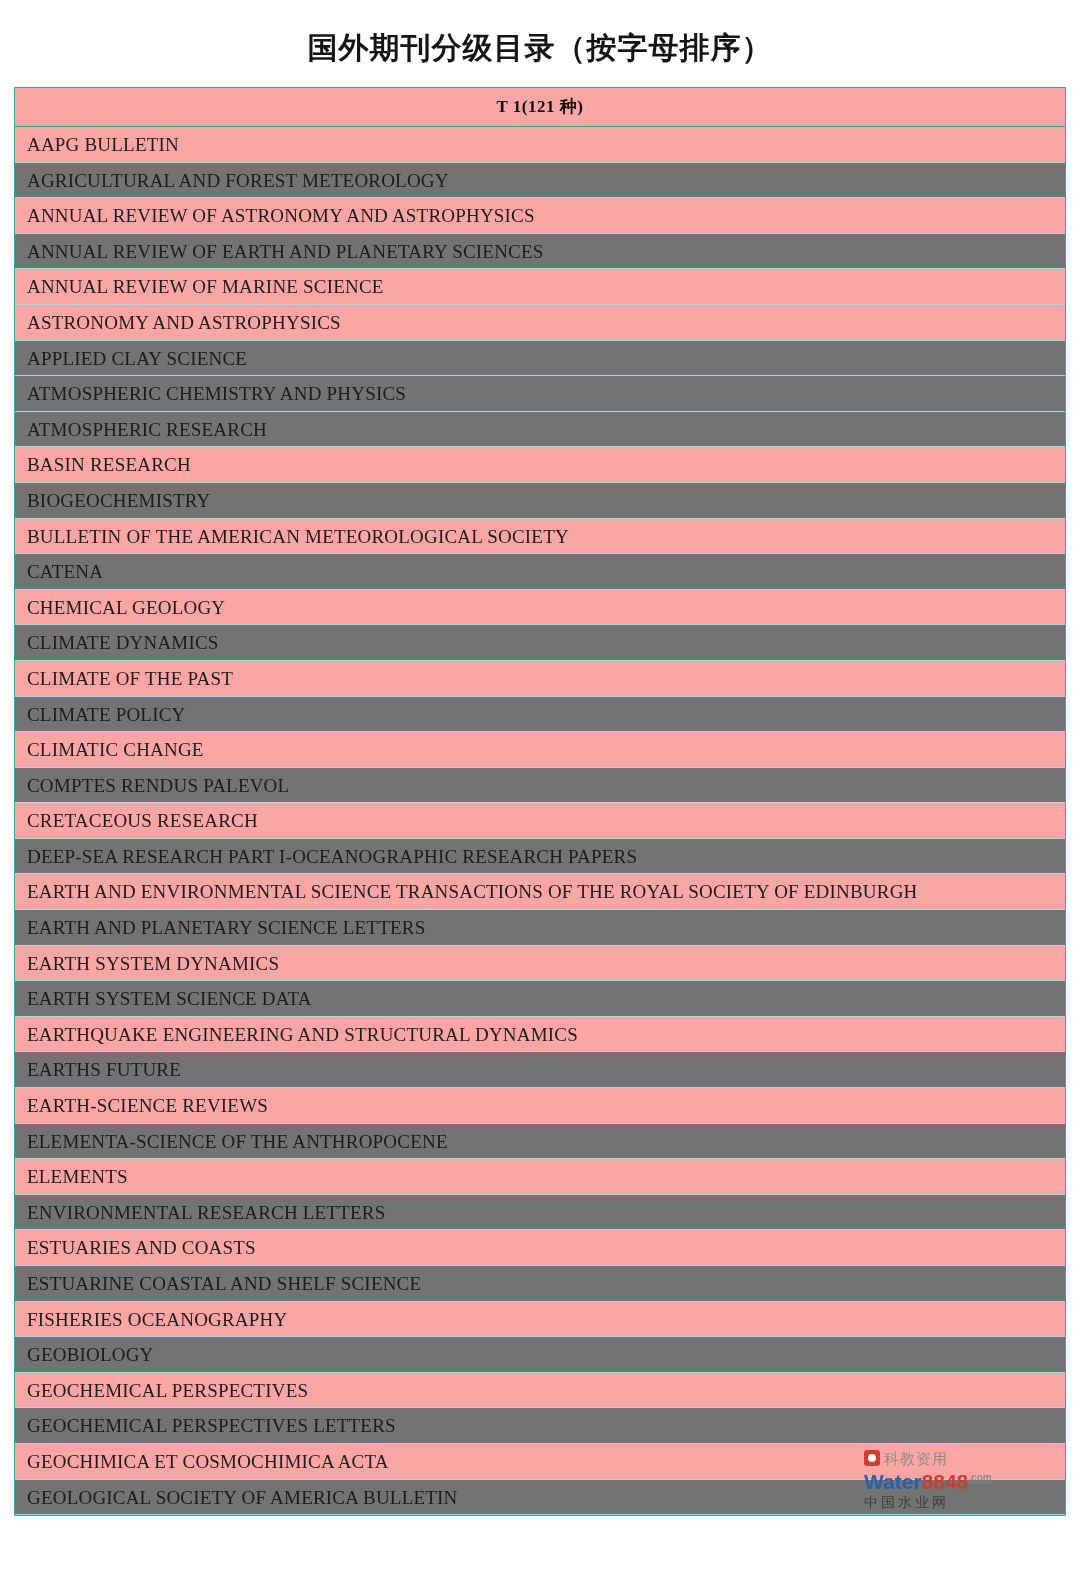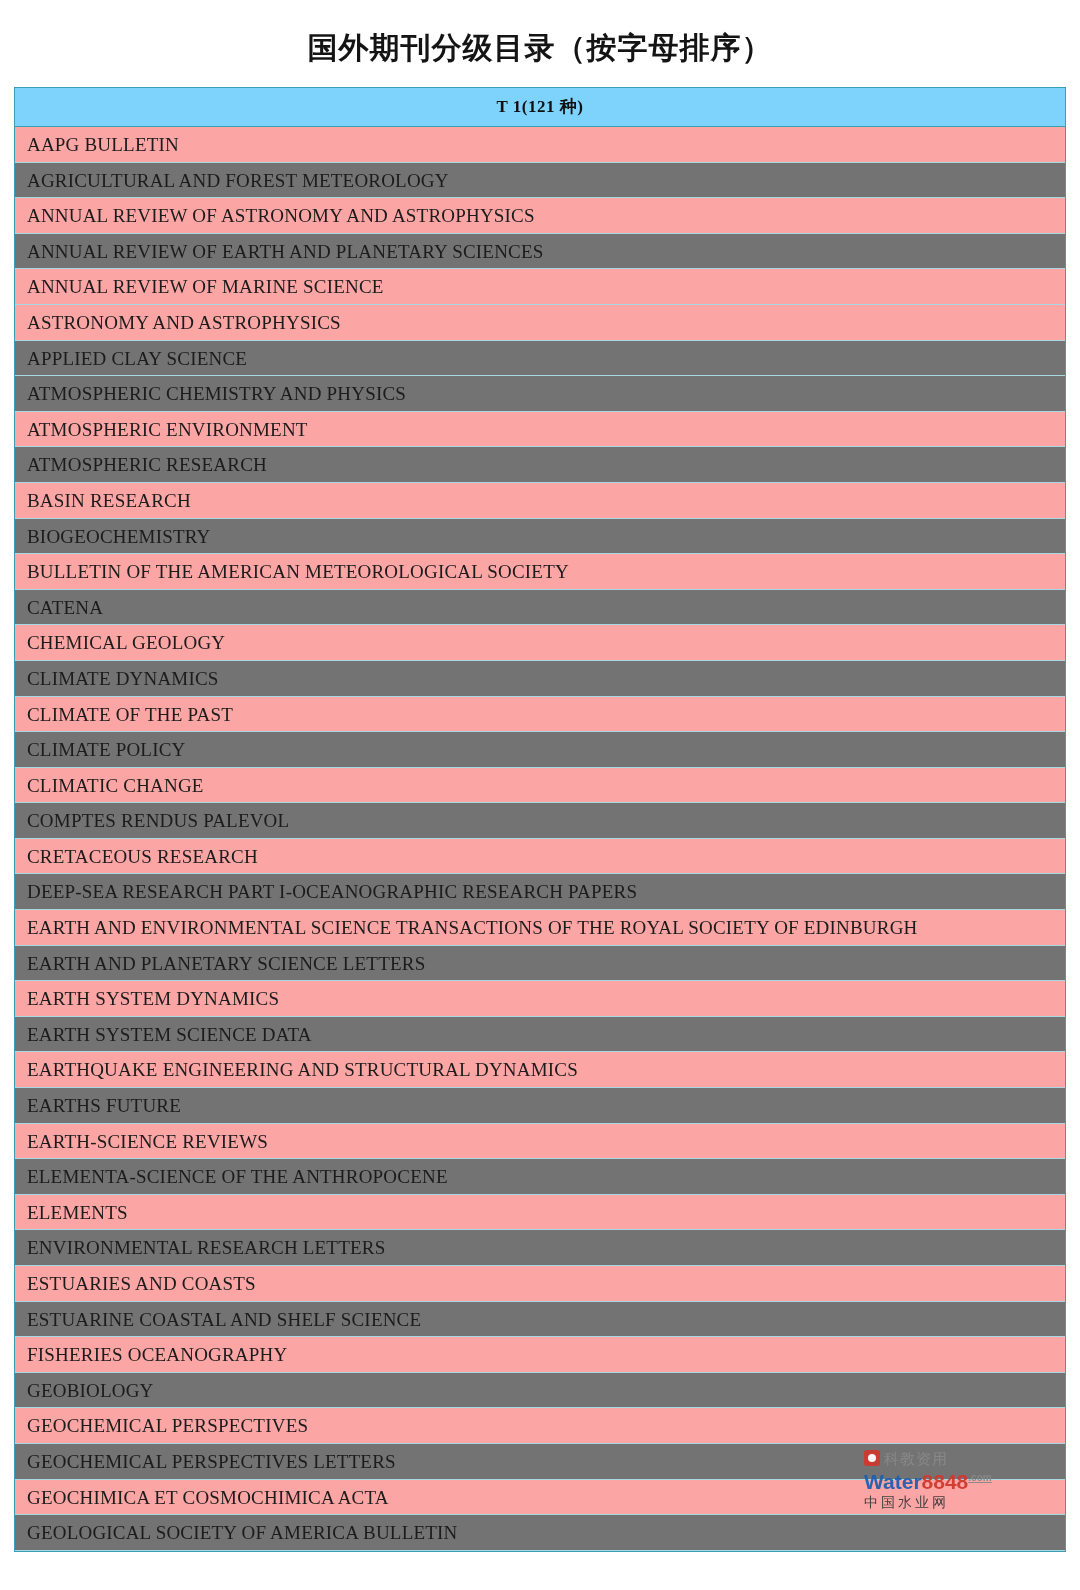--- a/index.html
+++ b/index.html
@@ -32,21 +32,21 @@
     padding-top: 28px;
     padding-bottom: 18px;
     margin: 0;
   }
   .table-wrap {
     margin: 0 14px;
     border: 1px solid #3a9fb5;
     box-sizing: border-box;
   }
   .table-head {
-    background: #7dd3fc;
+    background: #fca5a5;
     border-bottom: 1px solid #3a9fb5;
     text-align: center;
     font-weight: bold;
     font-size: 17px;
     font-family: "Liberation Serif", serif;
     padding: 7px 0 8px 0;
     color: #101010;
     letter-spacing: 0.5px;
   }
   .rows {
@@ -148,21 +148,20 @@
     <div class="table-head">T 1(121 种)</div>
     <div class="rows" id="rows-container">
         <div class="row even">AAPG  BULLETIN</div>
         <div class="row odd">AGRICULTURAL AND FOREST METEOROLOGY</div>
         <div class="row even">ANNUAL REVIEW OF ASTRONOMY AND ASTROPHYSICS</div>
         <div class="row odd">ANNUAL REVIEW OF EARTH AND PLANETARY SCIENCES</div>
         <div class="row even">ANNUAL REVIEW OF MARINE SCIENCE</div>
         <div class="row even">ASTRONOMY AND ASTROPHYSICS</div>
         <div class="row odd">APPLIED CLAY SCIENCE</div>
         <div class="row odd">ATMOSPHERIC CHEMISTRY AND PHYSICS</div>
-        <div class="row even">ATMOSPHERIC ENVIRONMENT</div>
         <div class="row odd">ATMOSPHERIC RESEARCH</div>
         <div class="row even">BASIN RESEARCH</div>
         <div class="row odd">BIOGEOCHEMISTRY</div>
         <div class="row even">BULLETIN OF THE AMERICAN METEOROLOGICAL SOCIETY</div>
         <div class="row odd">CATENA</div>
         <div class="row even">CHEMICAL GEOLOGY</div>
         <div class="row odd">CLIMATE DYNAMICS</div>
         <div class="row even">CLIMATE OF THE PAST</div>
         <div class="row odd">CLIMATE POLICY</div>
         <div class="row even">CLIMATIC CHANGE</div>

